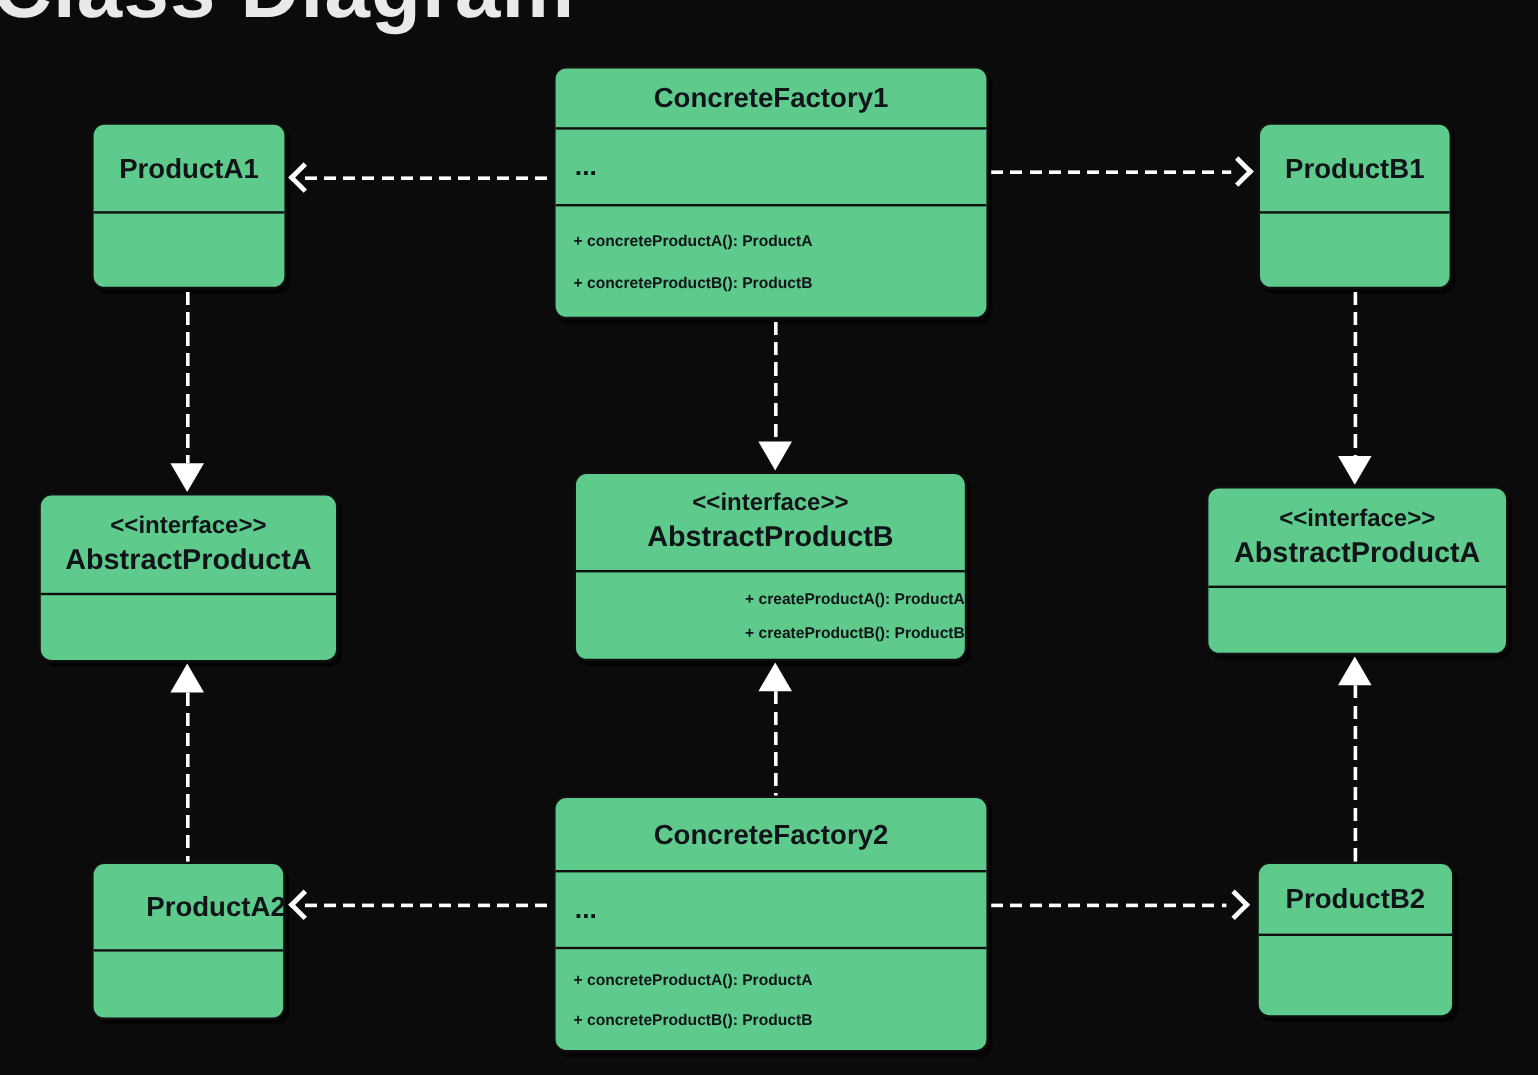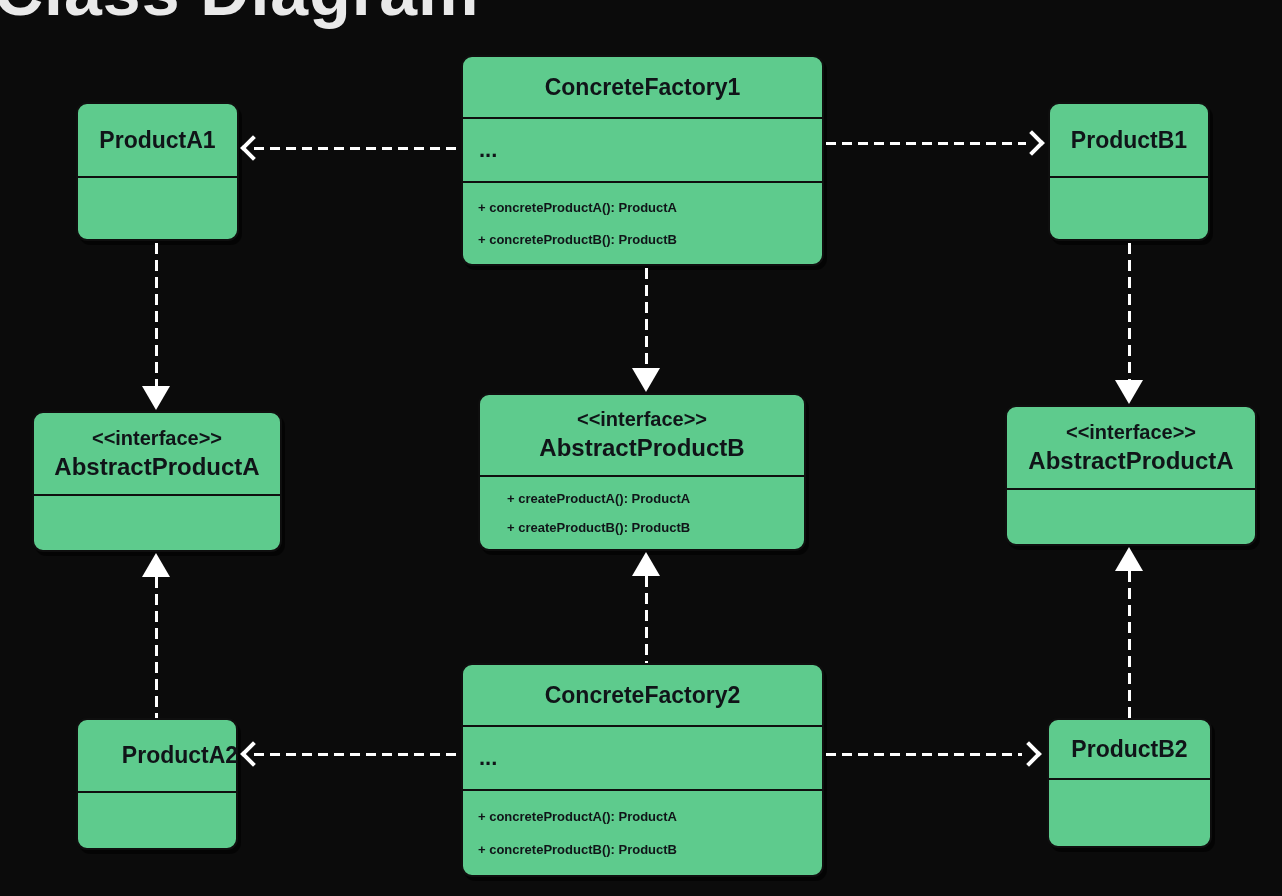--- a/index.html
+++ b/index.html
@@ -112,21 +112,21 @@
   }
 </style>
 </head>
 <body>
 
 <div class="stage">
 
   <div class="page-title">Class Diagram</div>
 
   <div class="uml-box" style="left:461px; top:55px; width:363px; height:211px;">
-    <div class="compartment title-comp" style="height:60px;">ConcreteFactory1</div>
+    <div class="compartment title-comp" style="height:49px;">ConcreteFactory1</div>
     <div class="compartment attrs-comp" style="height:64px;">...</div>
     <div class="compartment methods-comp" style="flex:1;">
       <span class="method-item">+ concreteProductA(): ProductA</span>
       <span class="method-item">+ concreteProductB(): ProductB</span>
     </div>
   </div>
 
   <div class="uml-box" style="left:76px; top:102px; width:163px; height:139px;">
     <div class="compartment title-comp" style="height:72px;border-radius:19px;">ProductA1</div>
     <div class="compartment empty-comp"></div>
@@ -135,21 +135,21 @@
   <div class="uml-box" style="left:1048px; top:102px; width:162px; height:139px;">
     <div class="compartment title-comp" style="height:72px;text-align:right;">ProductB1</div>
     <div class="compartment empty-comp"></div>
   </div>
 
   <div class="uml-box" style="left:478px; top:393px; width:328px; height:158px;">
     <div class="compartment iface-header" style="height:80px;">
       <span class="stereotype">&lt;&lt;interface&gt;&gt;</span>
       <span class="iface-name">AbstractProductB</span>
     </div>
-    <div class="compartment methods-comp" style="flex:1; padding-left:27px;">
+    <div class="compartment methods-comp" style="flex:1; padding-left:2px;text-align:right;">
       <span class="method-item">+ createProductA(): ProductA</span>
       <span class="method-item">+ createProductB(): ProductB</span>
     </div>
   </div>
 
   <div class="uml-box" style="left:32px; top:411px; width:250px; height:141px;">
     <div class="compartment iface-header" style="height:81px;">
       <span class="stereotype">&lt;&lt;interface&gt;&gt;</span>
       <span class="iface-name">AbstractProductA</span>
     </div>

